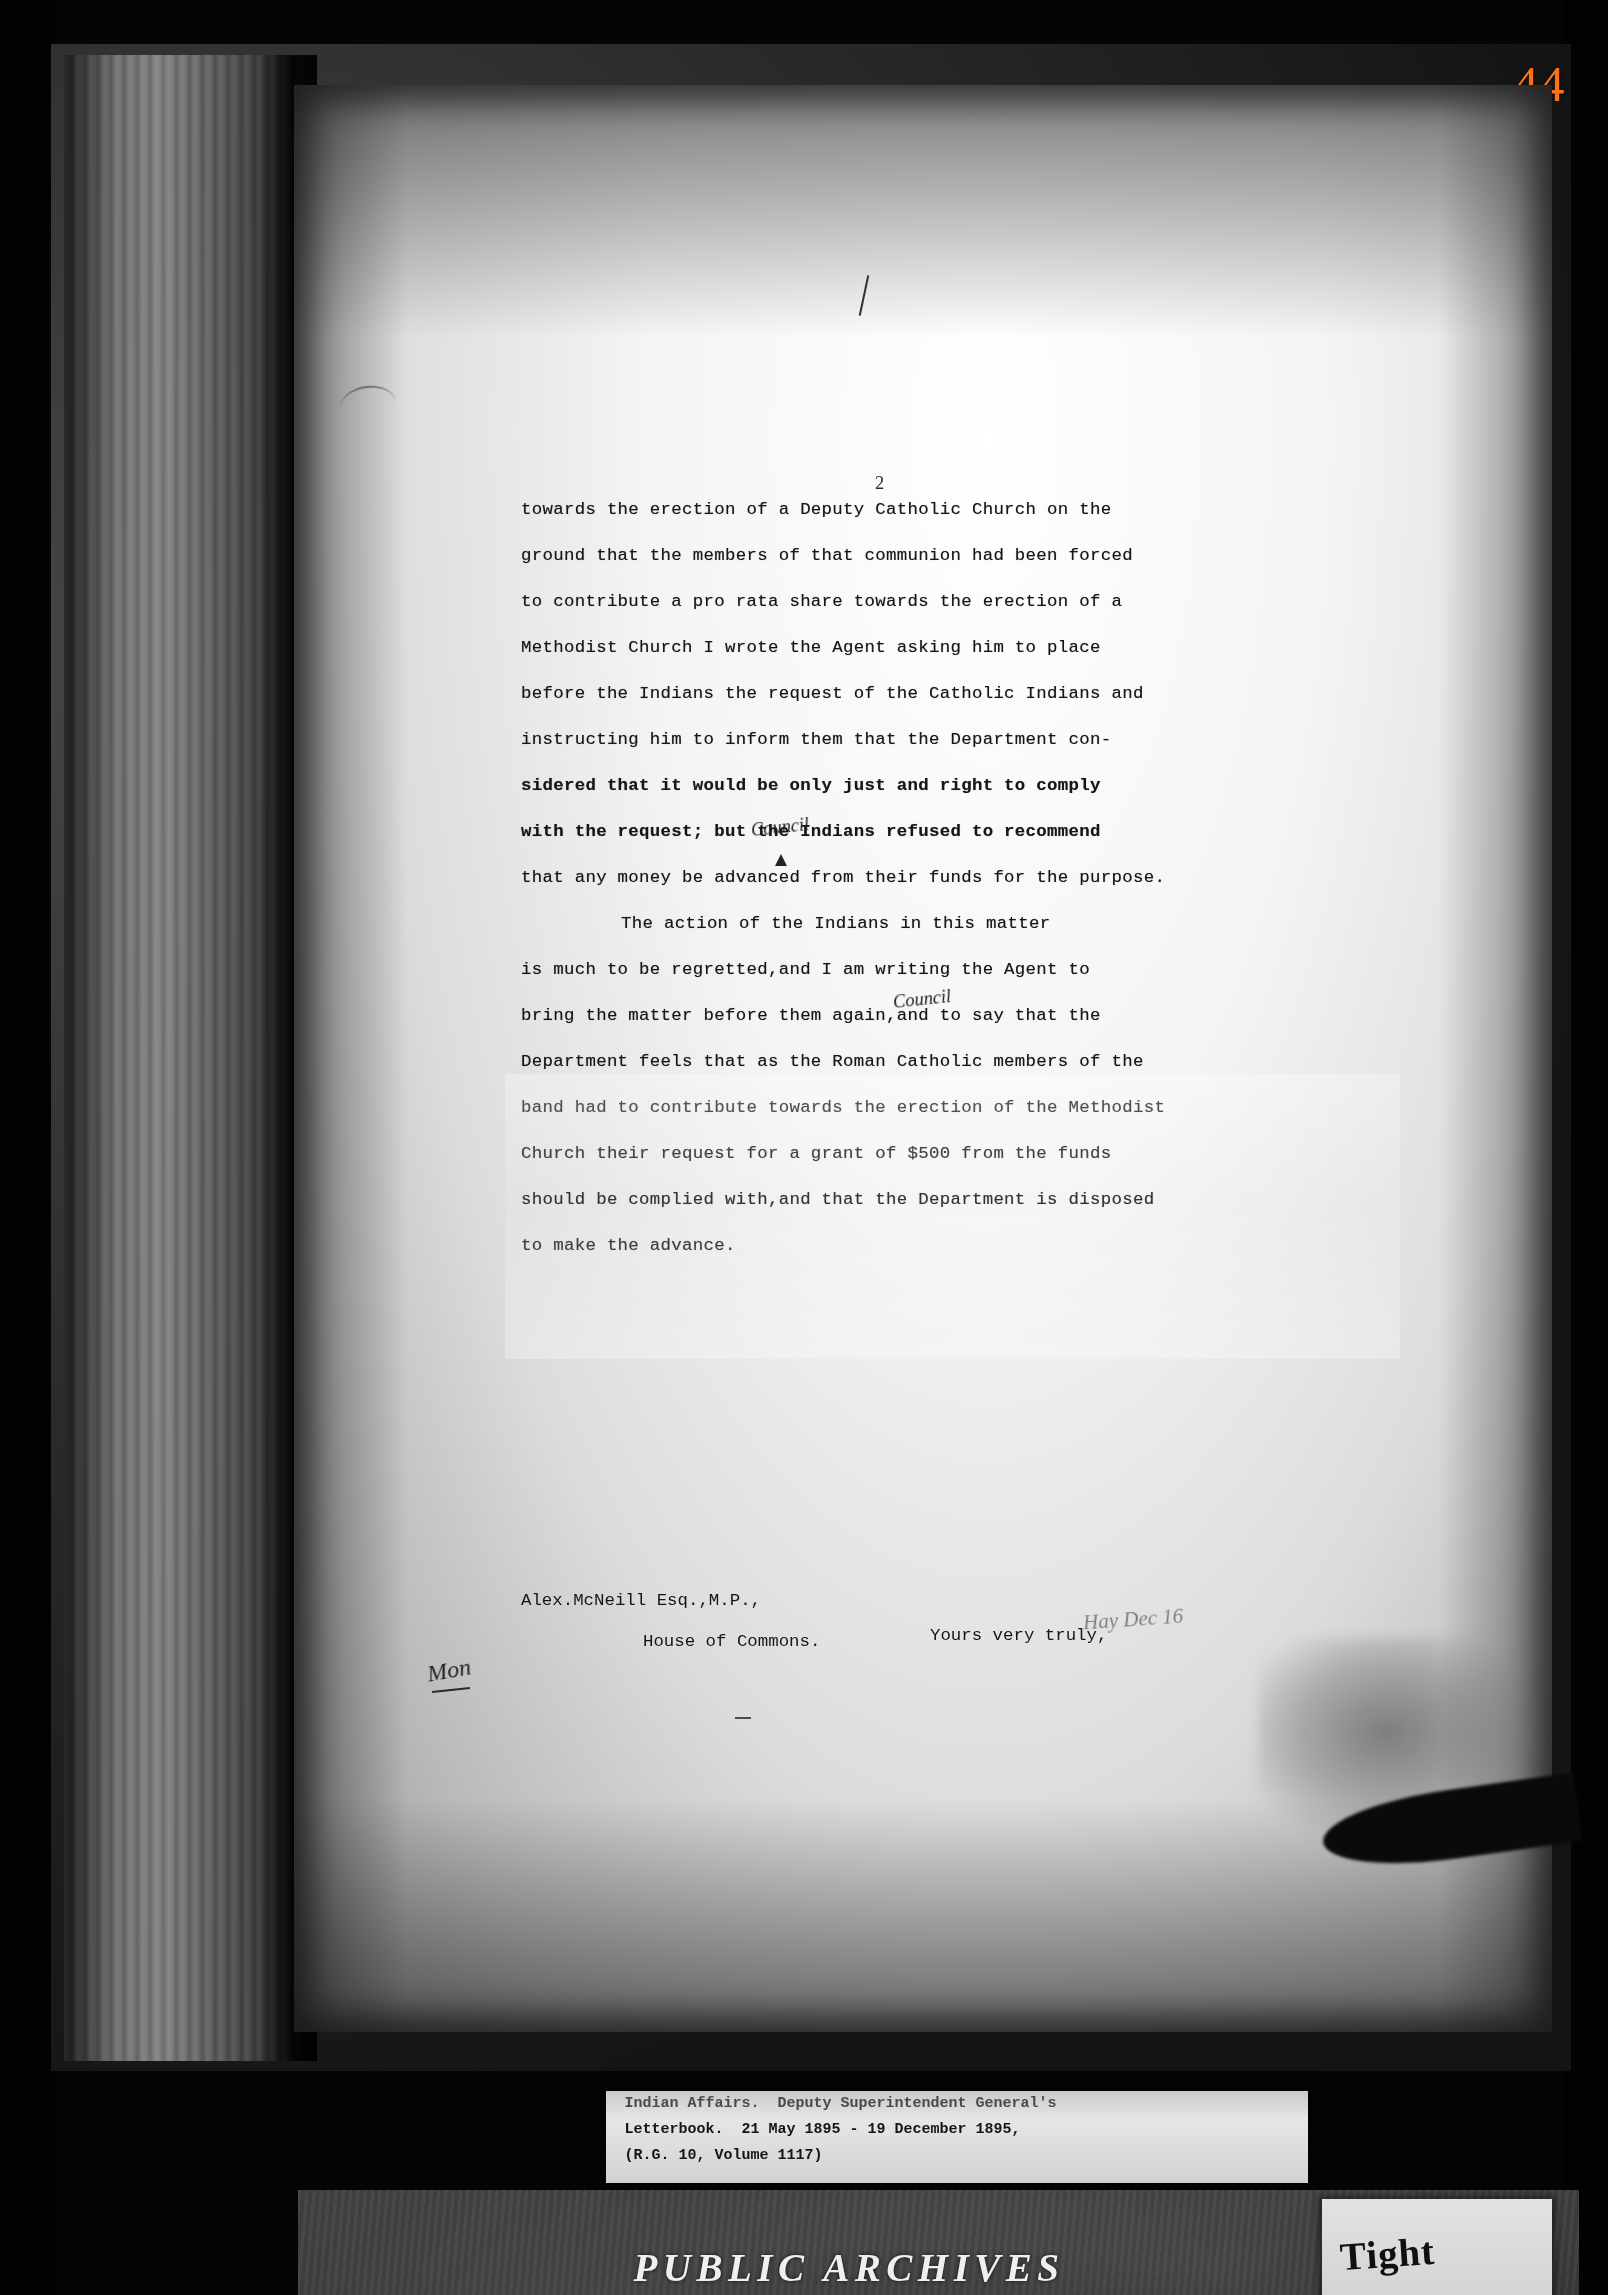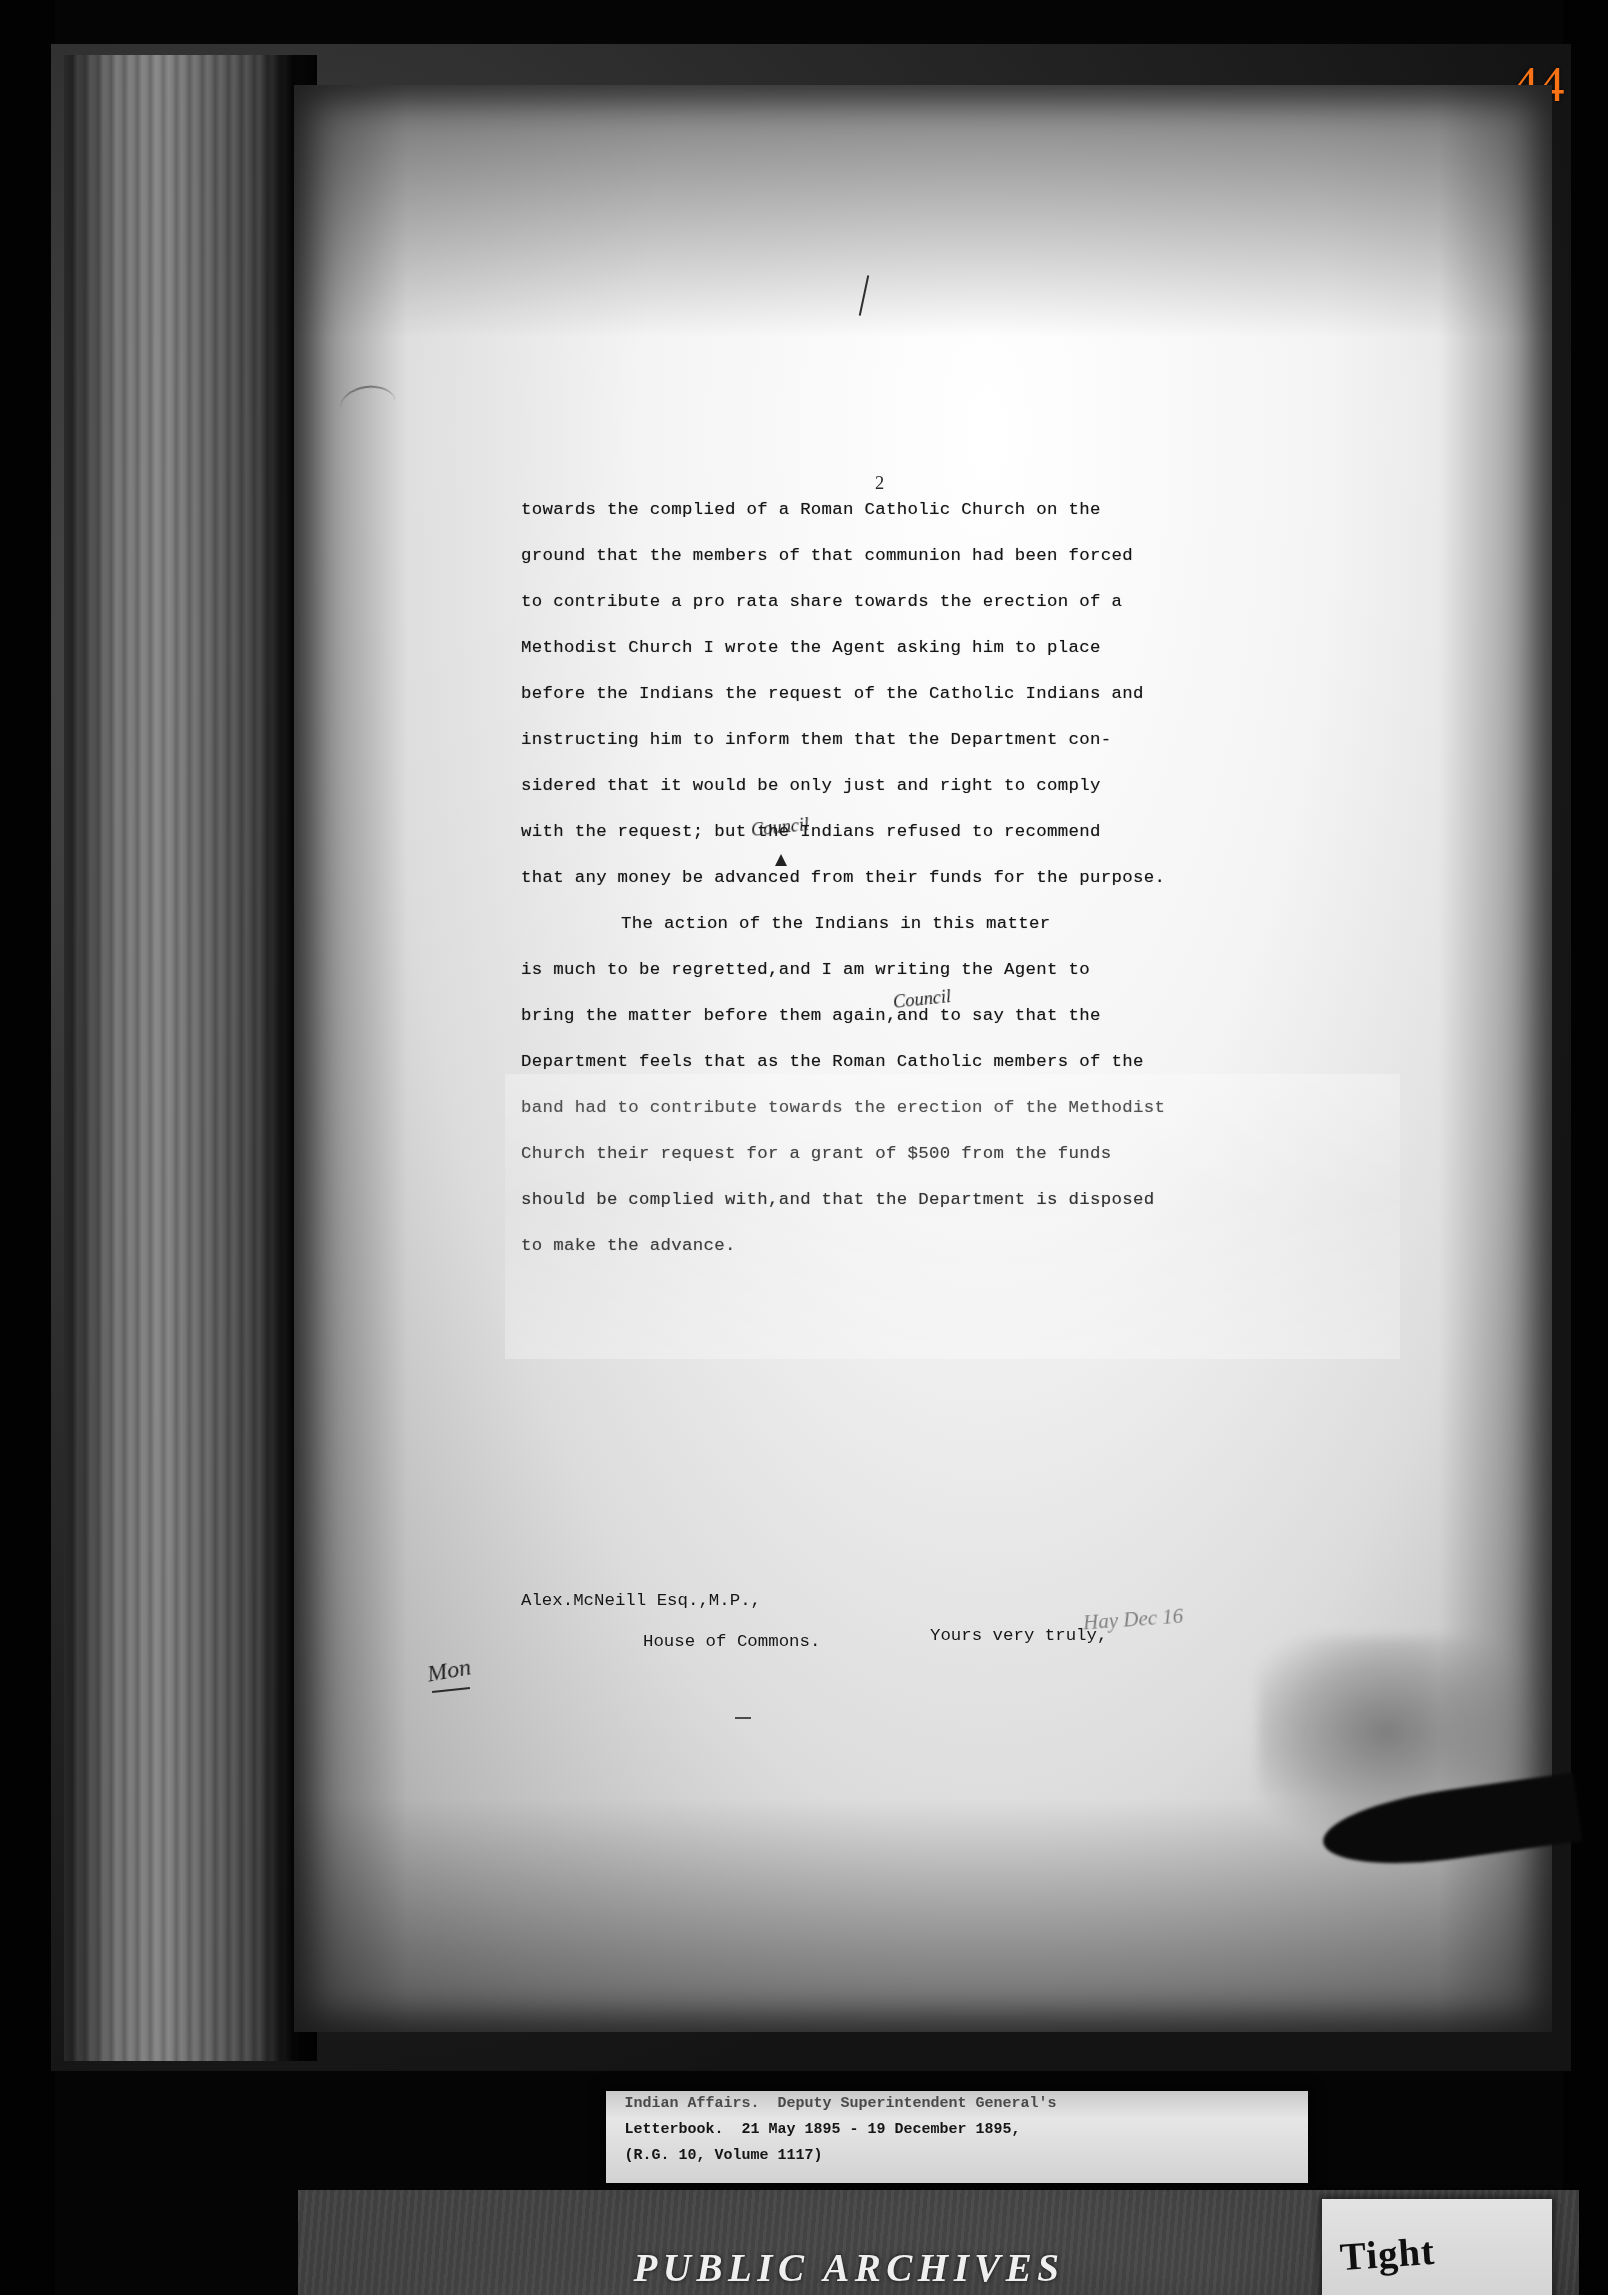--- a/index.html
+++ b/index.html
@@ -162,21 +162,21 @@
     color: #2a2a2a;
   }
   .tline {
     font-size: 17.4px;
     line-height: 46px;
     letter-spacing: 0.3px;
     white-space: pre;
     text-shadow: 0 0 0.9px rgba(0,0,0,0.45);
   }
   .tline.indent { padding-left: 100px; }
-  .blurry { filter: blur(0.2px); }
+  .blurry { filter: blur(0.2px); font-weight: bold; }
 
   
   #wash-band {
     position: absolute;
     left: 505px;
     top: 1074px;
     width: 895px;
     height: 285px;
     background: linear-gradient(180deg, rgba(255,255,255,0.30) 0%, rgba(255,255,255,0.12) 45%, rgba(255,255,255,0.30) 100%);
     mix-blend-mode: screen;
@@ -356,21 +356,21 @@
     <div id="page-vignette"></div>
     <div id="smudge"></div>
   </div>
 
   <div id="hand-stroke-top"></div>
   <div id="hand-blob-left"></div>
 
   <div id="typed">
     <div id="doc-number">2</div>
 
-    <div class="tline">towards the complied of a Roman Catholic Church on the</div>
+    <div class="tline">towards the erection of a Deputy Catholic Church on the</div>
     <div class="tline">ground that the members of that communion had been forced</div>
     <div class="tline">to contribute a pro rata share towards the erection of a</div>
     <div class="tline">Methodist Church I wrote the Agent asking him to place</div>
     <div class="tline">before the Indians the request of the Catholic Indians and</div>
     <div class="tline">instructing him to inform them that the Department con-</div>
     <div class="tline blurry">sidered that it would be only just and right to comply</div>
     <div class="tline blurry">with the request; but the Indians refused to recommend</div>
     <div class="tline">that any money be advanced from their funds for the purpose.</div>
 
     <div class="tline indent">The action of the Indians in this matter</div>

